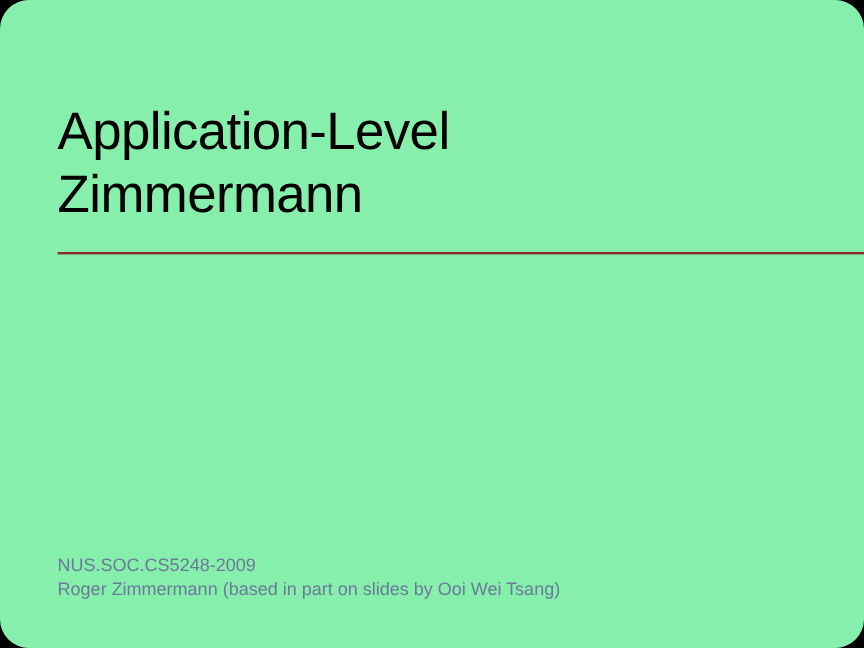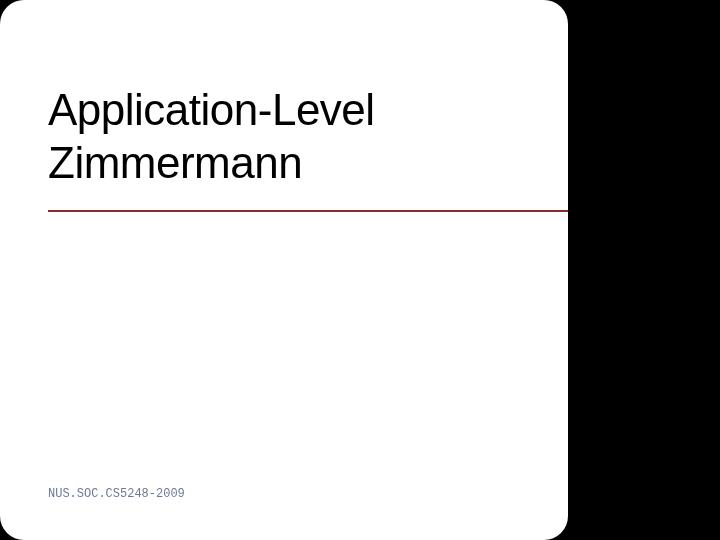--- a/index.html
+++ b/index.html
@@ -8,23 +8,23 @@
       box-sizing: border-box;
     }
     body {
       width: 720px;
       height: 540px;
       background: #000;
       overflow: hidden;
       font-family: Verdana, Geneva, sans-serif;
     }
     .slide {
-      width: 568px;
+      width: 720px;
       height: 540px;
-      background: #ffffff;
+      background: #86efac;
       border-radius: 24px;
       position: relative;
     }
     .title {
       position: absolute;
       top: 84px;
       left: 48px;
       font-size: 44px;
       font-weight: 400;
       color: #000;
@@ -36,34 +36,34 @@
       top: 210px;
       left: 48px;
       right: 0;
       height: 0;
       border-top: 2px solid #8b2b2b;
     }
     .footer {
       position: absolute;
       bottom: 38px;
       left: 48px;
-      font-size: 12px;
+      font-size: 15px;
       color: #6b7a99;
       line-height: 1.35;
-      font-family: Liberation Mono, monospace;
     }
     .footer-line {
       display: block;
     }
   </style>
 </head>
 <body>
 
 <div class="slide">
   <h1 class="title">
     <span>Application-Level</span><br>
     <span>Zimmermann</span>
   </h1>
   <div class="rule"></div>
   <div class="footer">
     <span class="footer-line">NUS.SOC.CS5248-2009</span>
+    <span class="footer-line">Roger Zimmermann (based in part on slides by Ooi Wei Tsang)</span>
   </div>
 </div>
 
 </body></html>

